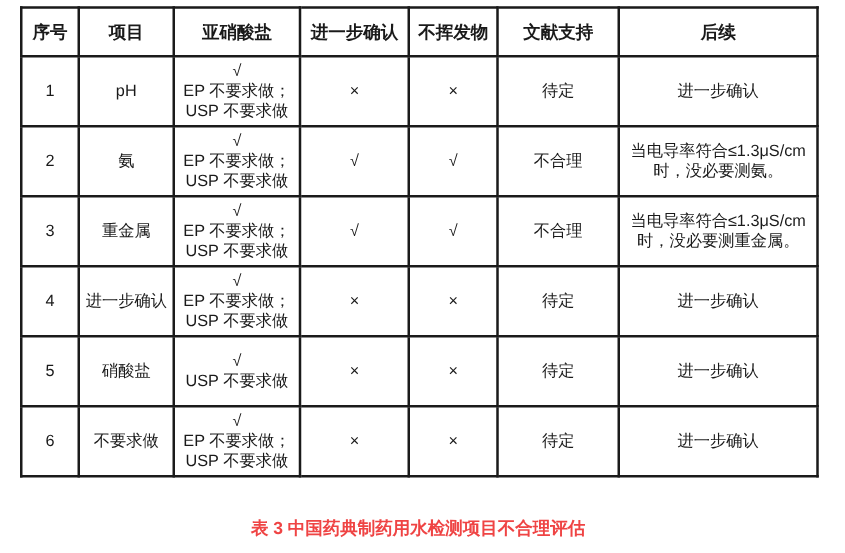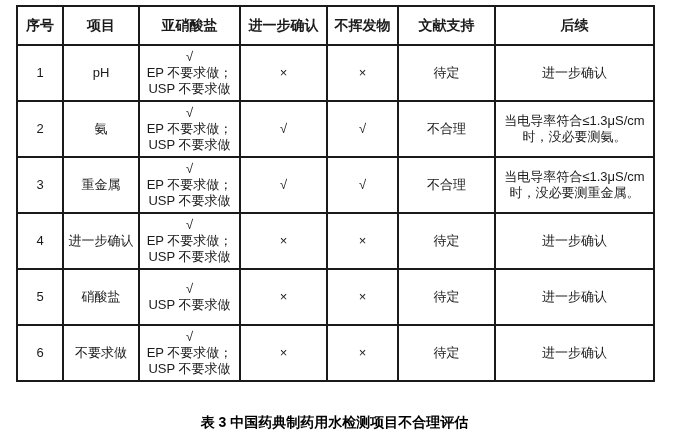--- a/index.html
+++ b/index.html
@@ -66,21 +66,21 @@
     font-size: 13px;
   }
   .caption {
     position: absolute;
     left: 16px;
     top: 414px;
     width: 637px;
     text-align: center;
     font-size: 14px;
     font-weight: 700;
-    color: #000000;
+    color: #ef4444;
   }
 </style>
 </head>
 <body>
 
 <div class="page">
 
   <table class="eval-table">
     <colgroup>
       <col style="width:46px">

